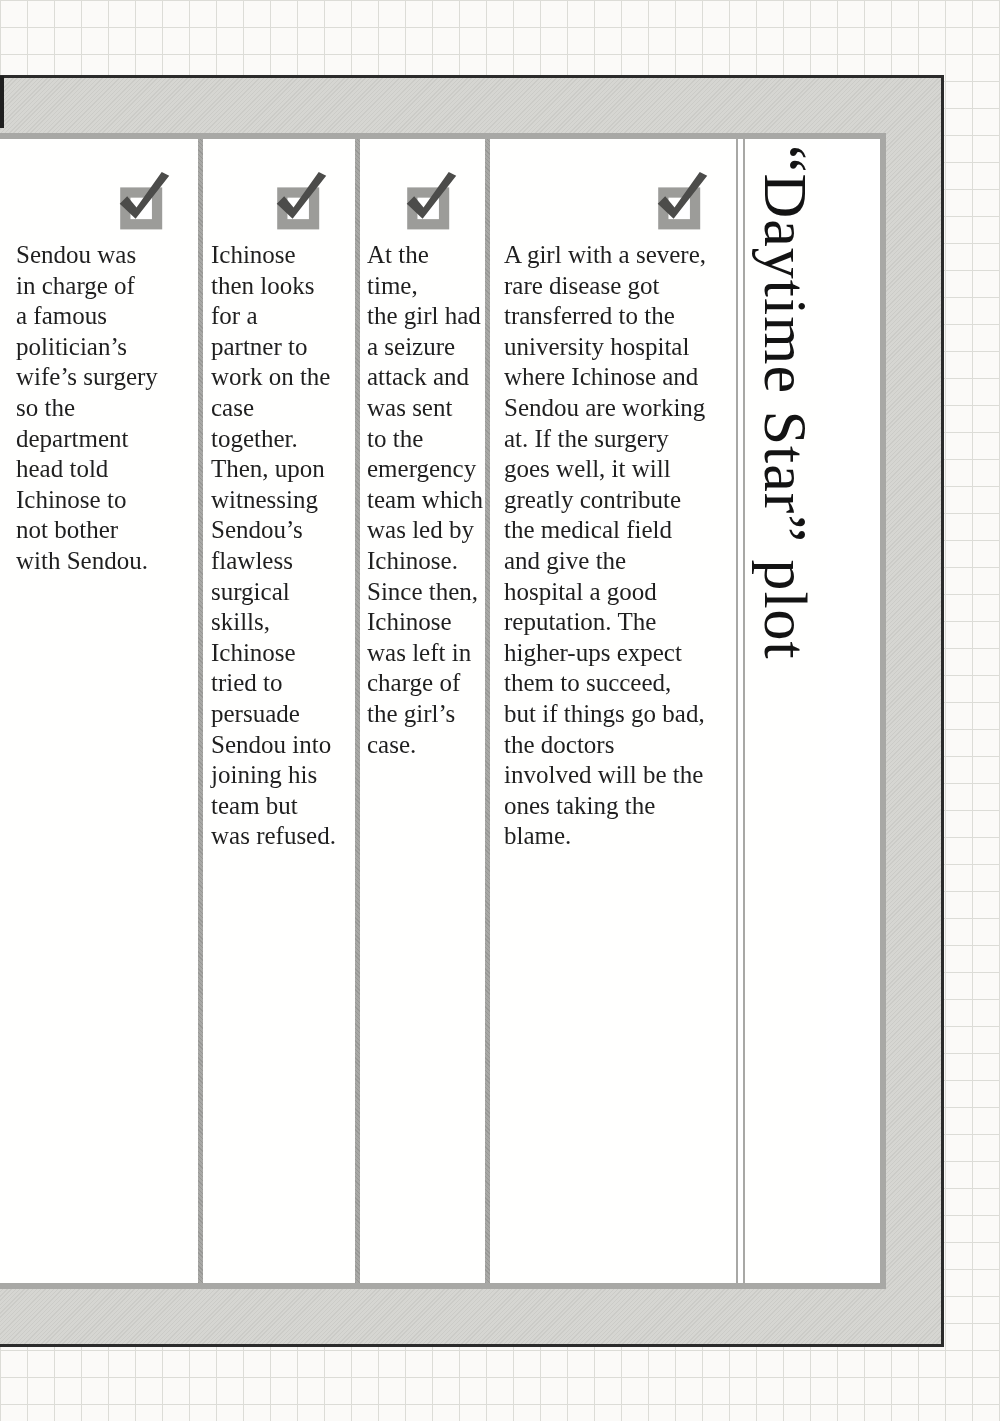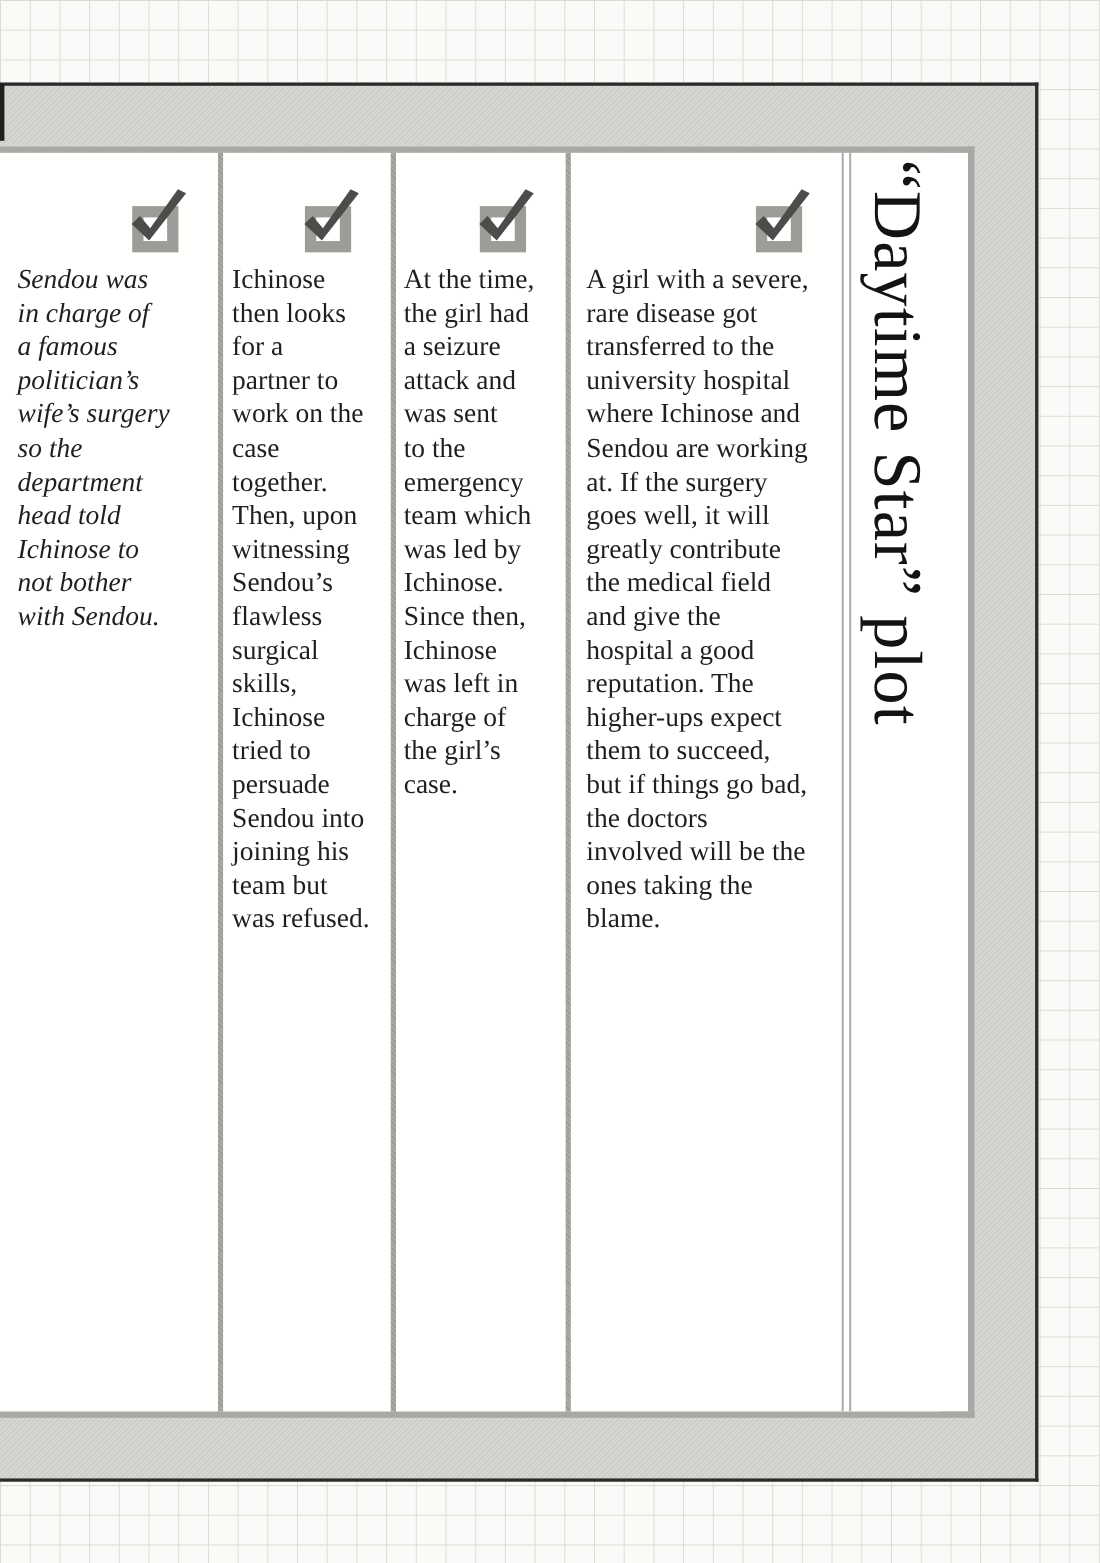--- a/index.html
+++ b/index.html
@@ -20,23 +20,23 @@
   }
   .frame-left-sliver{
     position:absolute;left:0;top:-2px;width:4px;height:52px;background:#1f1f1f;
   }
   .columns-block{
     position:absolute;left:0;top:55px;right:55px;bottom:55px;box-sizing:border-box;
     border:6px solid #a8a8a5;border-left:none;
     background:#ffffff;display:flex;align-items:stretch;
   }
   .col{position:relative;box-sizing:border-box;background:#fffffe;}
-  .col-1{width:198px;font-style:italic;}
+  .col-1{width:198px;}
   .col-2{width:152px;}
-  .col-3{width:154px;}
+  .col-3{width:125px;}
   .col-4{width:246px;}
   .col-title{width:82px;}
   .sep{width:5px;background:#a8a8a5;
     background-image:repeating-linear-gradient(45deg,rgba(80,80,78,0.18) 0 1px,transparent 1px 3px);}
   .sep-double{
     width:9px;box-sizing:border-box;background:#ffffff;
     border-left:2px solid #a8a8a5;border-right:2px solid #a8a8a5;
   }
   .checkbox{
     position:absolute;top:31px;right:26px;width:56px;height:60px;

